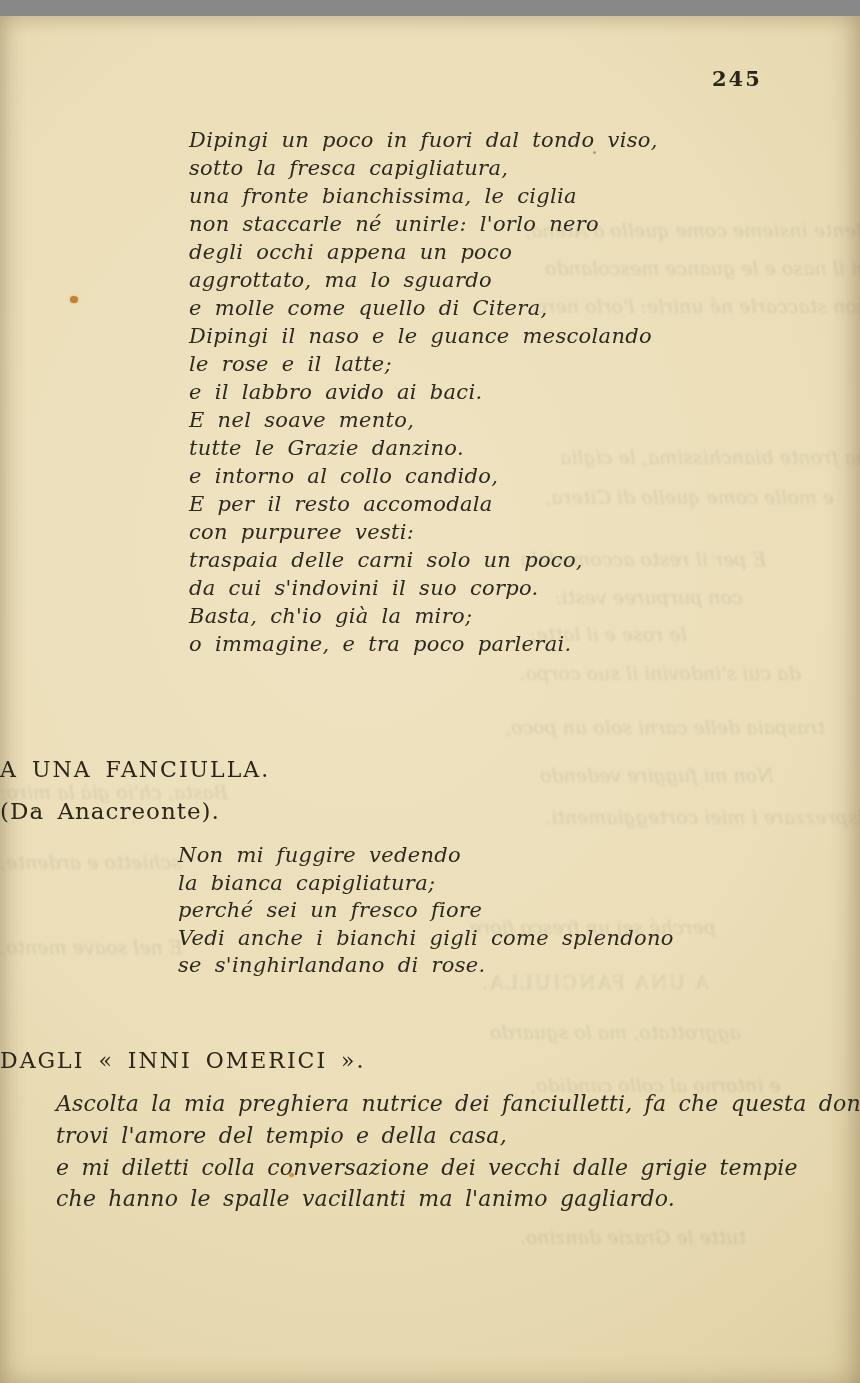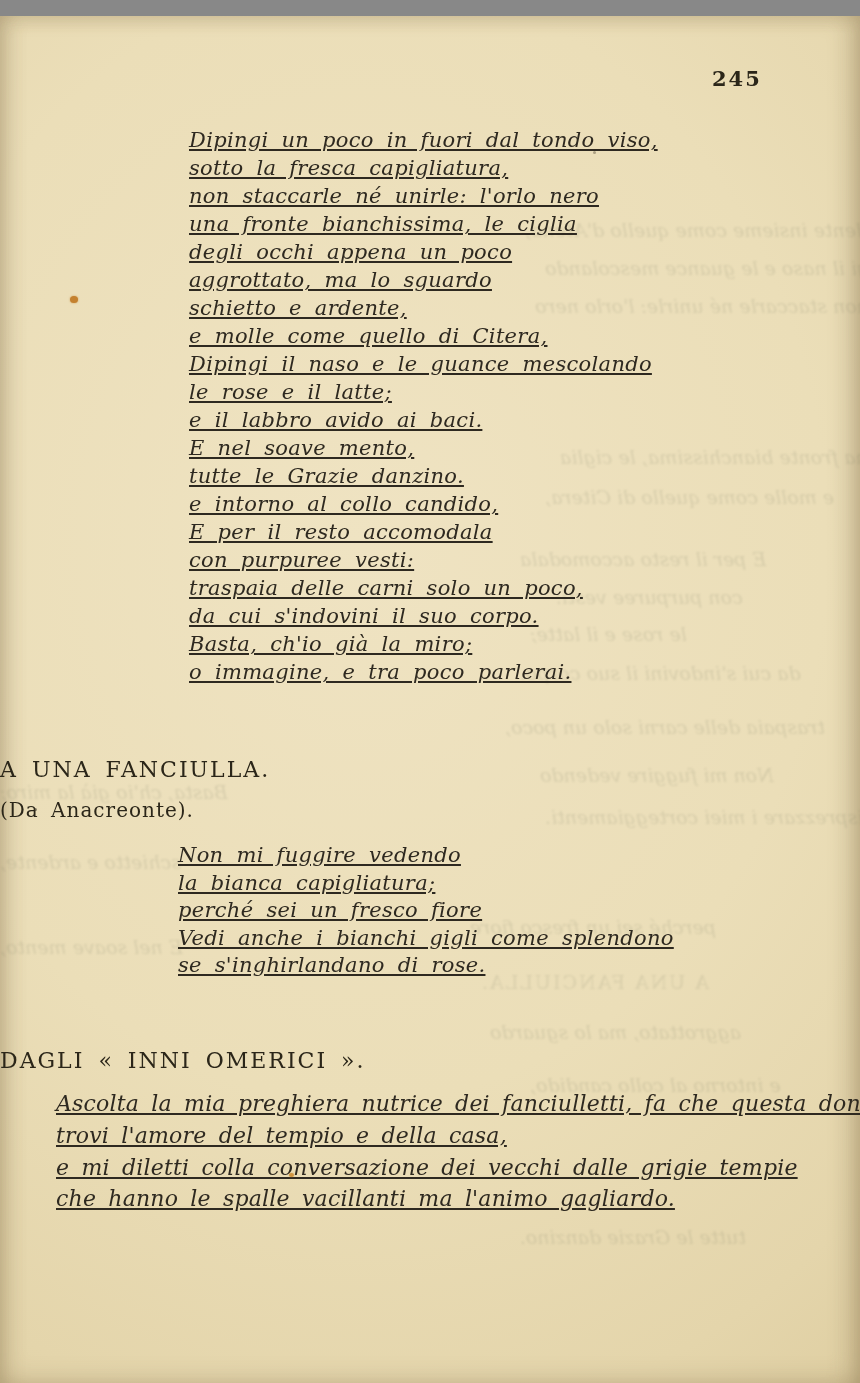--- a/index.html
+++ b/index.html
@@ -34,29 +34,29 @@
     color:#2e2920;
   }
   #poem1 { left:189px; top:110px; }
   #poem2 { left:178px; top:826px; line-height:27.5px; }
   .heading {
     position:absolute; left:0; width:800px; text-align:left;
     font-size:22px; letter-spacing:2px; word-spacing:5px;
     color:#2b2619; white-space:nowrap;
   }
   #heading-fanciulla { top:741px; }
-  #subheading-fanciulla { top:782px; font-size:20px; letter-spacing:1px; }
+  #subheading-fanciulla { top:782px; font-size:23px; letter-spacing:1px; }
   #heading-inni { top:1032px; }
   .final-block {
     position:absolute; left:56px; top:1072px;
     font-style:italic; font-size:22px; line-height:31.8px;
     word-spacing:5px; letter-spacing:0.2px;
     white-space:nowrap; color:#2e2920;
   }
-  .line { display:block;text-decoration:underline; }
+  .line { display:block; }
   
   .bleed {
     position:absolute;
     font-style:italic; font-size:19px;
     white-space:nowrap;
     color:rgba(100,104,82,0.9);
     opacity:0.17;
     filter:blur(1.3px);
     transform:scaleX(-1);
     pointer-events:none;
@@ -92,25 +92,24 @@
   <div class="bleed caps" style="left:480px; top:955px;">A UNA FANCIULLA.</div>
   <div class="bleed" style="left:490px; top:1005px;">aggrottato, ma lo sguardo</div>
   <div class="bleed" style="left:530px; top:1058px;">e intorno al collo candido,</div>
   <div class="bleed" style="left:520px; top:1210px;">tutte le Grazie danzino.</div>
 
   <div class="pagenum">245</div>
 
   <div class="poem" id="poem1">
     <span class="line">Dipingi un poco in fuori dal tondo viso,</span>
     <span class="line">sotto la fresca capigliatura,</span>
+    <span class="line">una fronte bianchissima, le ciglia</span>
     <span class="line">non staccarle né unirle: l'orlo nero</span>
-    <span class="line">una fronte bianchissima, le ciglia</span>
     <span class="line">degli occhi appena un poco</span>
     <span class="line">aggrottato, ma lo sguardo</span>
-    <span class="line">schietto e ardente,</span>
     <span class="line">e molle come quello di Citera,</span>
     <span class="line">Dipingi il naso e le guance mescolando</span>
     <span class="line">le rose e il latte;</span>
     <span class="line">e il labbro avido ai baci.</span>
     <span class="line">E nel soave mento,</span>
     <span class="line">tutte le Grazie danzino.</span>
     <span class="line">e intorno al collo candido,</span>
     <span class="line">E per il resto accomodala</span>
     <span class="line">con purpuree vesti:</span>
     <span class="line">traspaia delle carni solo un poco,</span>

